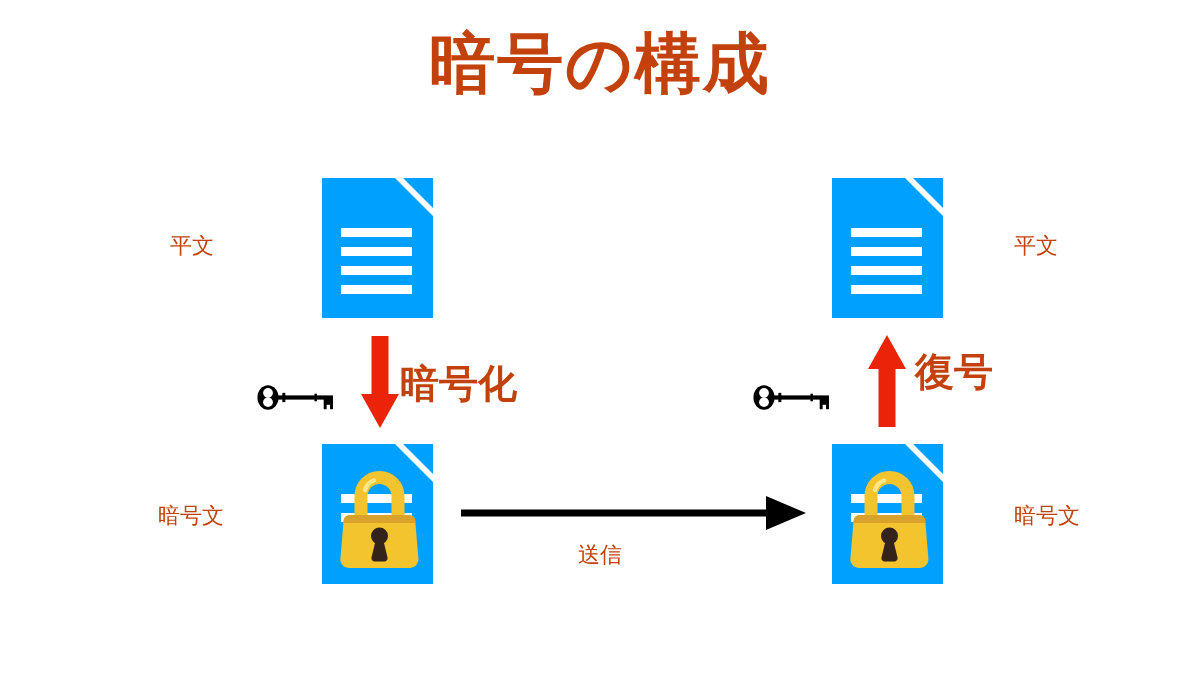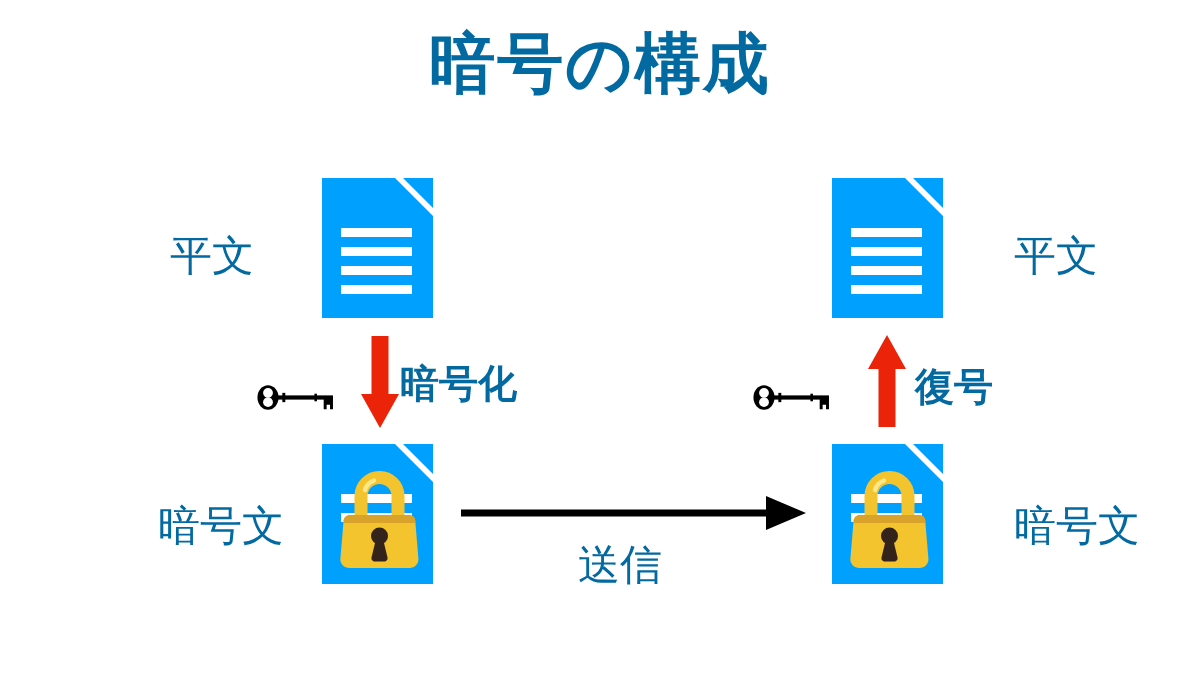--- a/index.html
+++ b/index.html
@@ -2,37 +2,37 @@
 <html style="--document-blue: #00A0FF; --arrow-red: #EB2409; --lock-yellow: #F3C42E; --lock-shade: #D9A32B; --keyhole-dark: #33231B; --ink-black: #000000;"><head>
 <meta charset="utf-8">
 <style>
   html, body { margin: 0; padding: 0; background: #ffffff; }
   .canvas {
     position: relative;
     width: 1200px;
     height: 635px;
     background: #ffffff;
     font-family: "Liberation Sans", sans-serif;
-    color: #0369a1;
+    color: #c2410c;
     overflow: hidden;
   }
   .abs { position: absolute; }
   .title {
     position: absolute;
     left: 0; right: 0; top: 30px;
     margin: 0;
     text-align: center;
     font-size: 66px;
     font-weight: 600;
     letter-spacing: 2px;
     line-height: 1;
   }
   .lbl {
     position: absolute;
-    font-size: 42px;
+    font-size: 22px;
     line-height: 1;
     white-space: nowrap;
   }
   .lbl.bold { font-weight: bold; font-size: 39px; }
 
   
   .doc-body   { fill: var(--document-blue); }
   .doc-line   { fill: #ffffff; }
   .lock-shackle   { fill: none; stroke: var(--lock-yellow); }
   .lock-highlight { fill: none; stroke: #fff0a0; opacity: .8; }
@@ -50,21 +50,21 @@
 <div class="canvas">
 
   <h1 class="title">暗号の構成</h1>
 
   <div class="lbl" style="left:170px; top:235px;">平文</div>
   <div class="lbl" style="left:158px; top:505px;">暗号文</div>
   <div class="lbl bold" style="left:400px; top:364px;">暗号化</div>
 
   <div class="lbl" style="left:1014px; top:235px;">平文</div>
   <div class="lbl" style="left:1014px; top:505px;">暗号文</div>
-  <div class="lbl bold" style="left:915px; top:367px;">復号</div>
+  <div class="lbl bold" style="left:915px; top:352px;">復号</div>
 
   <div class="lbl" style="left:578px; top:544px;">送信</div>
 
   <svg class="abs" style="left:322px; top:178px;" width="111" height="140" viewBox="0 0 111 140">
     <path class="doc-body" d="M0,0 H73 L111,38 V140 H0 Z"></path>
     <polygon class="doc-body" points="81,0 111,0 111,30"></polygon>
     <rect class="doc-line" x="19" y="50" width="71" height="9"></rect>
     <rect class="doc-line" x="19" y="69" width="71" height="9"></rect>
     <rect class="doc-line" x="19" y="88" width="71" height="9"></rect>
     <rect class="doc-line" x="19" y="107" width="71" height="9"></rect>

